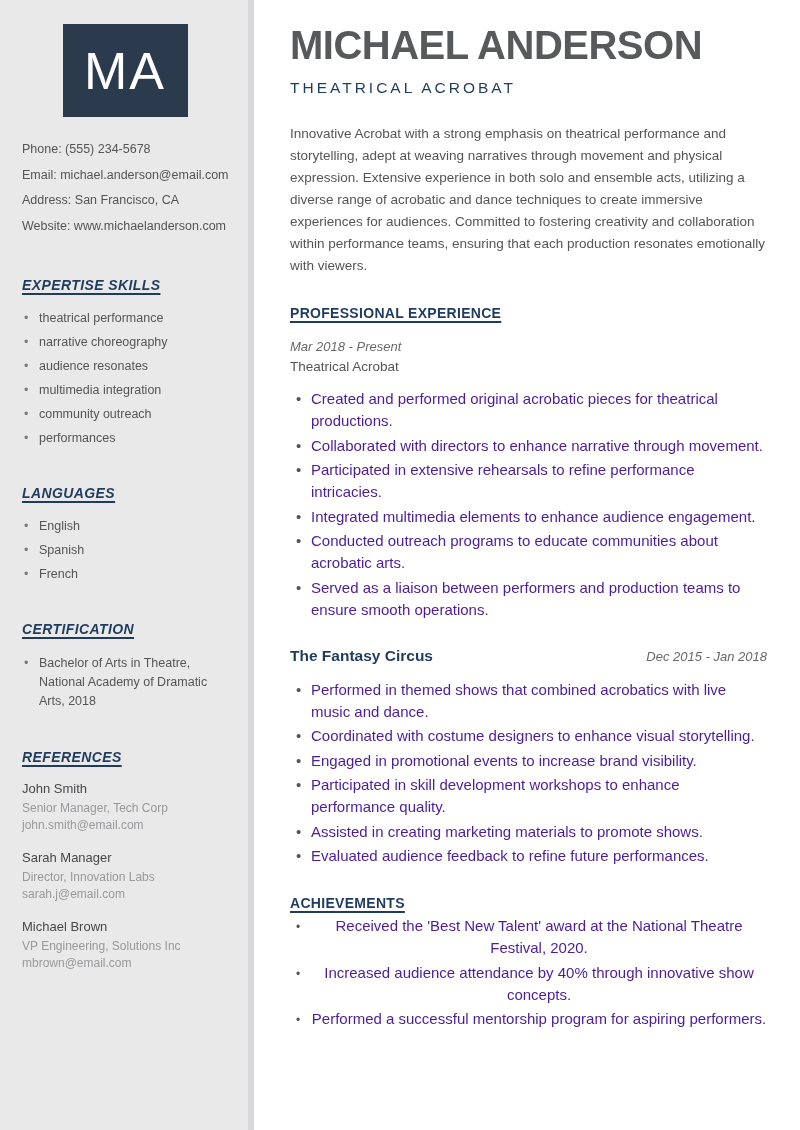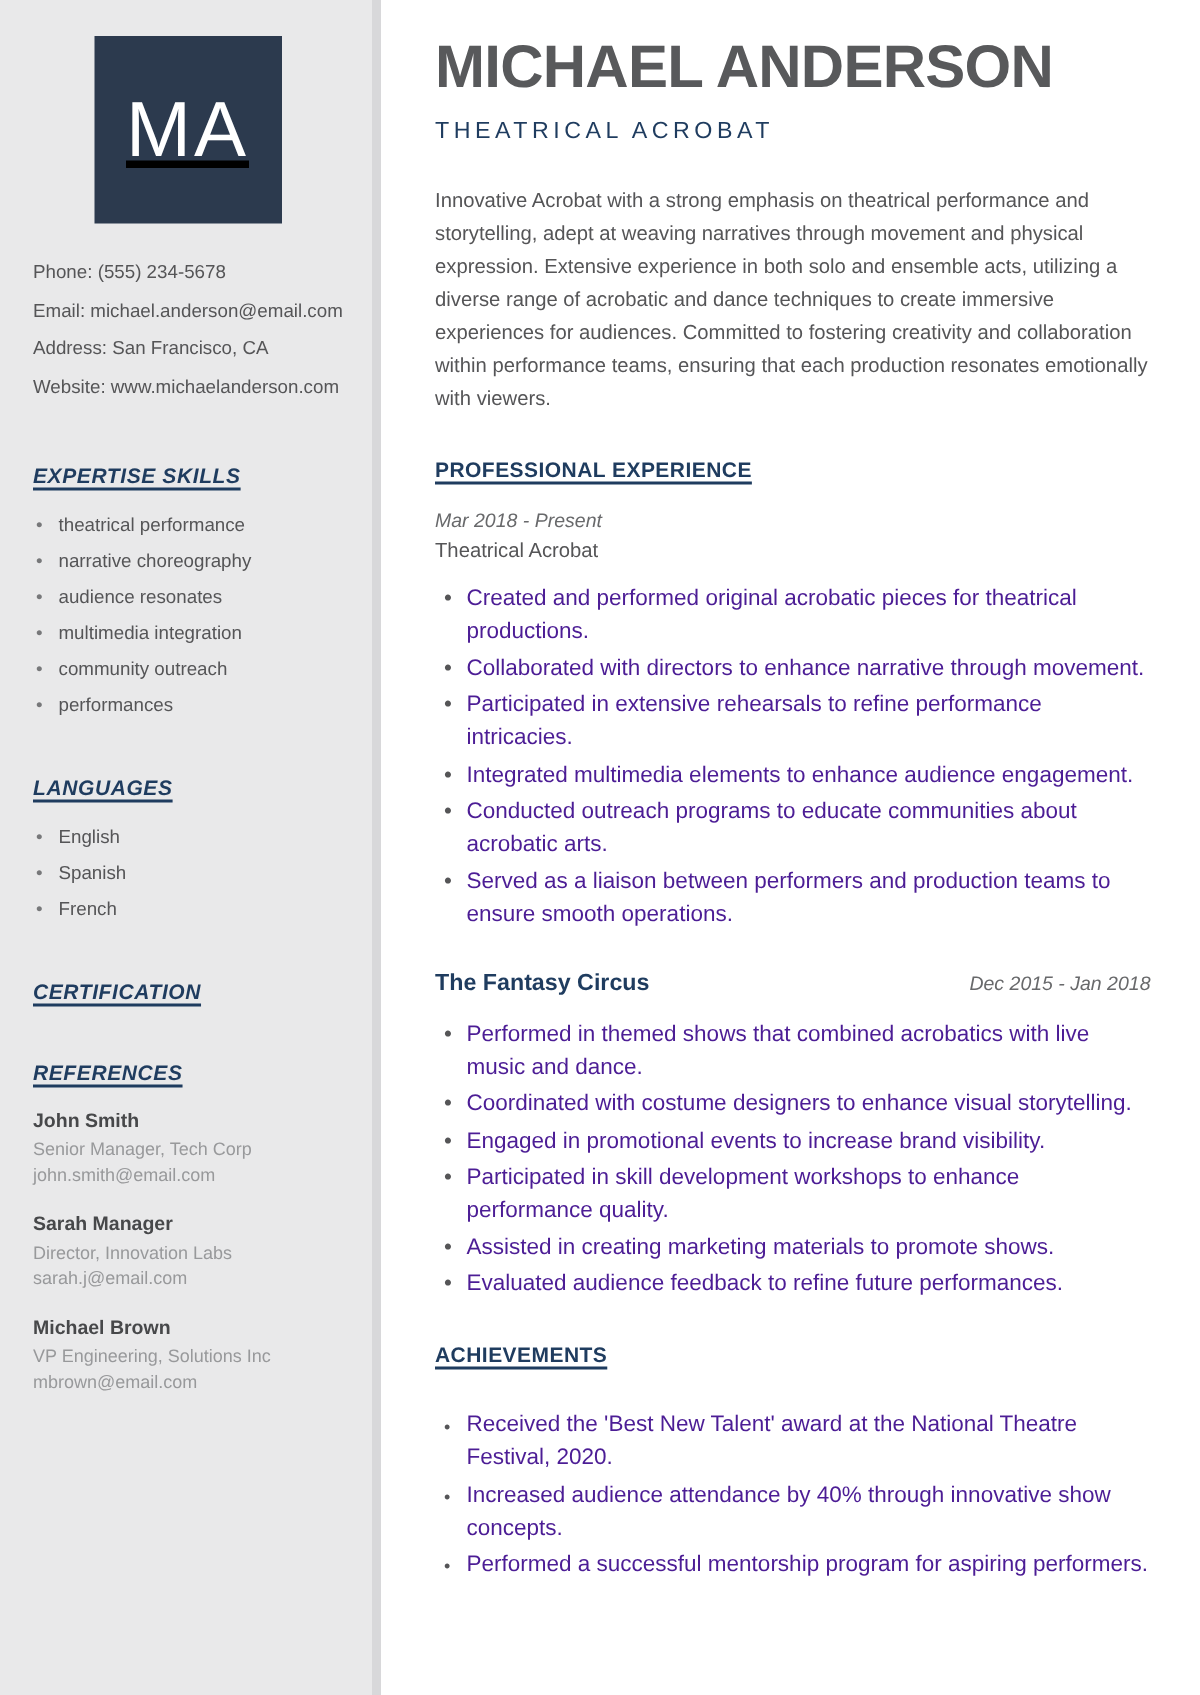--- a/index.html
+++ b/index.html
@@ -13,24 +13,24 @@
   .page { display: flex; width: 800px; min-height: 1130px; }
 
   
   .sidebar {
     flex: 0 0 254px; width: 254px;
     background: #e9e9ea;
     border-right: 6px solid #d8d8da;
     padding: 24px 20px 30px 22px;
   }
   .avatar {
-    width: 125px; height: 125px;
+    width: 125px; height: 93px;
     margin: 0 auto;
     background: #2c3a4e;
-    display: flex; align-items: center; justify-content: center; text-decoration: underline;
+    display: flex; align-items: center; justify-content: center;
   }
   .avatar-initials {
     color: #ffffff; font-size: 52px; letter-spacing: 2px; line-height: 1;
   }
   .contact-list { list-style: none; margin: 20px 0 0; padding: 0; }
   .contact-line { font-size: 12.5px; color: #555557; line-height: 25.5px; white-space: nowrap; }
 
   .side-section { margin-top: 38px; }
   .side-heading {
     margin: 0; font-size: 14px; font-weight: bold; letter-spacing: 0.4px;
@@ -39,21 +39,21 @@
   }
   .side-list { list-style: none; margin: 17px 0 0; padding: 0; }
   .side-item {
     position: relative; padding-left: 17px;
     font-size: 12.5px; color: #555557; line-height: 17px; margin-bottom: 7px;
   }
   .side-item::before { content: "\2022"; position: absolute; left: 2px; color: #77787a; }
   .cert-item { line-height: 19px; }
 
   .ref-entry { margin-top: 16px; }
-  .ref-name { font-size: 13px; font-weight: bold; color: #47484a; margin-bottom: 4px; }
+  .ref-name { font-size: 13px; font-weight: normal; color: #47484a; margin-bottom: 4px; }
   .ref-role, .ref-email { font-size: 12px; color: #98999b; line-height: 17px; }
 
   
   .main { flex: 1 1 auto; padding: 24px 33px 30px 36px; }
   .name-title {
     margin: 0; font-size: 40px; font-weight: bold; color: #58595b;
     letter-spacing: -0.5px; line-height: 1.05;
   }
   .subtitle {
     margin-top: 13px; font-size: 15.5px; letter-spacing: 3px; color: #1f3c5f;
@@ -71,21 +71,21 @@
   .job-company { font-size: 15.5px; font-weight: bold; color: #1f3c5f; }
   .job-dates { font-size: 13px; font-style: italic; color: #68696b; white-space: nowrap; }
   .job-role { margin-top: 5px; font-size: 13.5px; color: #555557; }
 
   .main-list { list-style: none; margin: 14px 0 0; padding: 0; }
   .main-list li {
     position: relative; padding-left: 21px;
     font-size: 15px; color: #4c1d95; line-height: 22px; margin-bottom: 2.5px;
   }
   .main-list li::before { content: "\2022"; position: absolute; left: 6px; color: #555557; }
-  .achievements-list { margin-top: 28px; }
+  .achievements-list { margin-top: 4px; text-align: center; }
   .achievements-list li::before { font-size: 12px; top: 1px; }
 </style>
 </head>
 <body>
 
 <div class="page">
 
   <aside class="sidebar">
 
     <div class="avatar">
@@ -128,20 +128,24 @@
           <li class="side-item">English</li>
 
           <li class="side-item">Spanish</li>
 
           <li class="side-item">French</li>
         </ul>
     </section>
 
     <section class="side-section">
       <h2 class="side-heading">CERTIFICATION</h2>
+      <ul class="side-list">
+
+          <li class="side-item cert-item">Bachelor of Arts in Theatre, National Academy of Dramatic Arts, 2018</li>
+        </ul>
     </section>
 
     <section class="side-section">
       <h2 class="side-heading">REFERENCES</h2>
       <div class="ref-list">
 
           <div class="ref-entry">
             <div class="ref-name">John Smith</div>
             <div class="ref-role">Senior Manager, Tech Corp</div>
             <div class="ref-email">john.smith@email.com</div>

